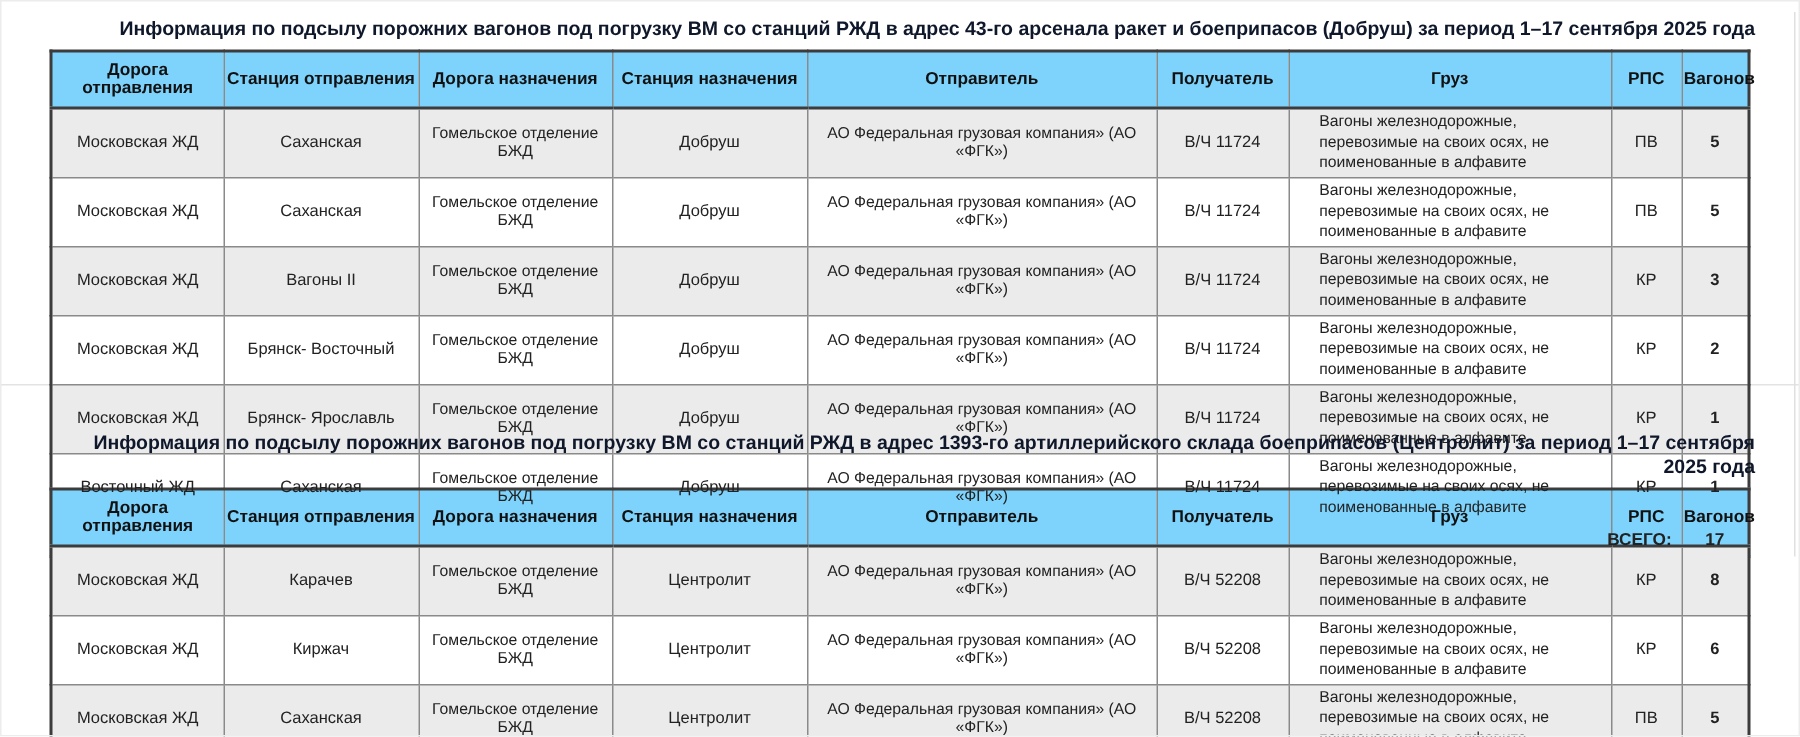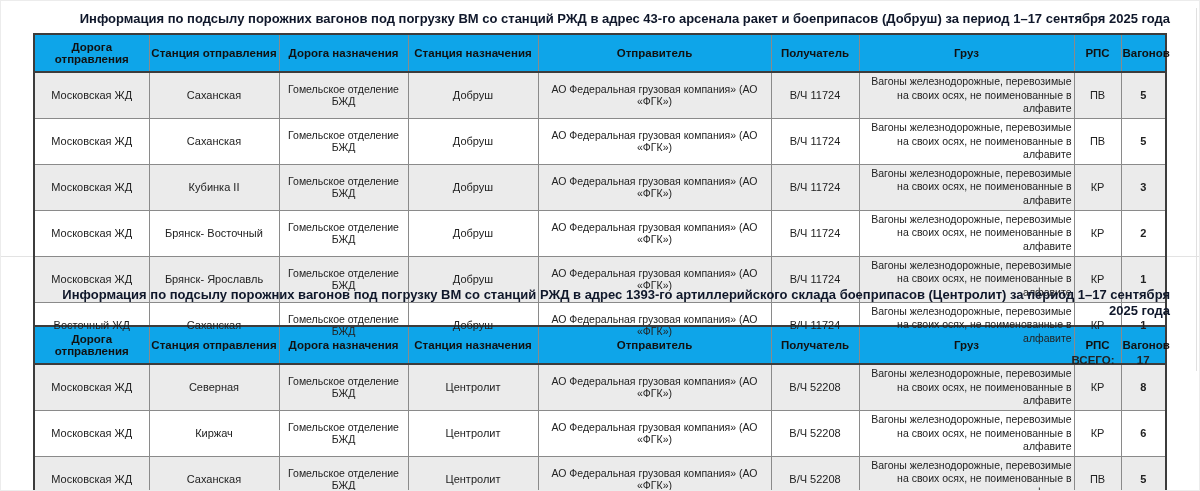--- a/index.html
+++ b/index.html
@@ -43,41 +43,41 @@
   }
   col.w1{width:115px} col.w2{width:130px} col.w3{width:129px}
   col.w4{width:130px} col.w5{width:233px} col.w6{width:88px}
   col.w7{width:215px} col.w8{width:47px}  col.w9{width:45px}
   th{
     border:1px solid #8a8a8a;
     border-bottom:2px solid #3c3c3c;
     font-size:11.5px;
     font-weight:bold;
     padding:6px 1px;
-    background:#0ea5e9;
+    background:#7dd3fc;
     text-align:center;
     color:#111;
     margin-left:18px;
   }
   td{
     border:1px solid #8a8a8a;
     font-size:11px;
     text-align:center;
     vertical-align:middle;
     padding:3px 2px;
     height:22px;
     color:#222;
   }
   .section-bottom td{height:24px;}
   td.c2, td.c4{font-size:10.5px;margin-top:28px;}
   td.c6{
-    text-align:right;
+    text-align:left;
     font-size:10.5px;
     line-height:1.3;
-    padding:2px 2px;
+    padding:2px 20px;
   }
   td.c8{font-weight:bold;}
   tbody tr:nth-child(odd) td{background:#ebebeb;}
   tbody tr:nth-child(even) td{background:#ffffff;}
   tr.total-row td{
     border-top:2px solid #3c3c3c;
     height:14px;
     background:#ebebeb !important;
   }
   td.total-label{
@@ -142,21 +142,21 @@
           <td class="c2">Гомельское отделение БЖД</td>
           <td class="c3">Добруш</td>
           <td class="c4">АО Федеральная грузовая компания» (АО «ФГК»)</td>
           <td class="c5">В/Ч 11724</td>
           <td class="c6">Вагоны железнодорожные, перевозимые на своих осях, не поименованные в алфавите</td>
           <td class="c7">ПВ</td>
           <td class="c8">5</td>
         </tr>
         <tr>
           <td class="c0">Московская ЖД</td>
-          <td class="c1">Кубинка II</td>
+          <td class="c1">Вагоны II</td>
           <td class="c2">Гомельское отделение БЖД</td>
           <td class="c3">Добруш</td>
           <td class="c4">АО Федеральная грузовая компания» (АО «ФГК»)</td>
           <td class="c5">В/Ч 11724</td>
           <td class="c6">Вагоны железнодорожные, перевозимые на своих осях, не поименованные в алфавите</td>
           <td class="c7">КР</td>
           <td class="c8">3</td>
         </tr>
         <tr>
           <td class="c0">Московская ЖД</td>
@@ -222,21 +222,21 @@
           <th>Отправитель</th>
           <th>Получатель</th>
           <th>Груз</th>
           <th>РПС</th>
           <th>Вагонов</th>
         </tr>
       </thead>
     <tbody>
         <tr>
           <td class="c0">Московская ЖД</td>
-          <td class="c1">Северная</td>
+          <td class="c1">Карачев</td>
           <td class="c2">Гомельское отделение БЖД</td>
           <td class="c3">Центролит</td>
           <td class="c4">АО Федеральная грузовая компания» (АО «ФГК»)</td>
           <td class="c5">В/Ч 52208</td>
           <td class="c6">Вагоны железнодорожные, перевозимые на своих осях, не поименованные в алфавите</td>
           <td class="c7">КР</td>
           <td class="c8">8</td>
         </tr>
         <tr>
           <td class="c0">Московская ЖД</td>

